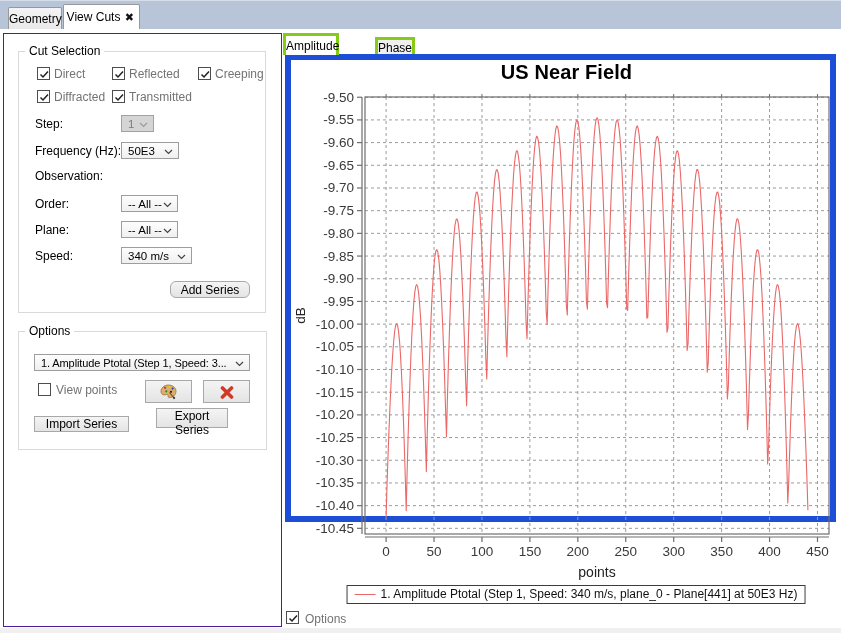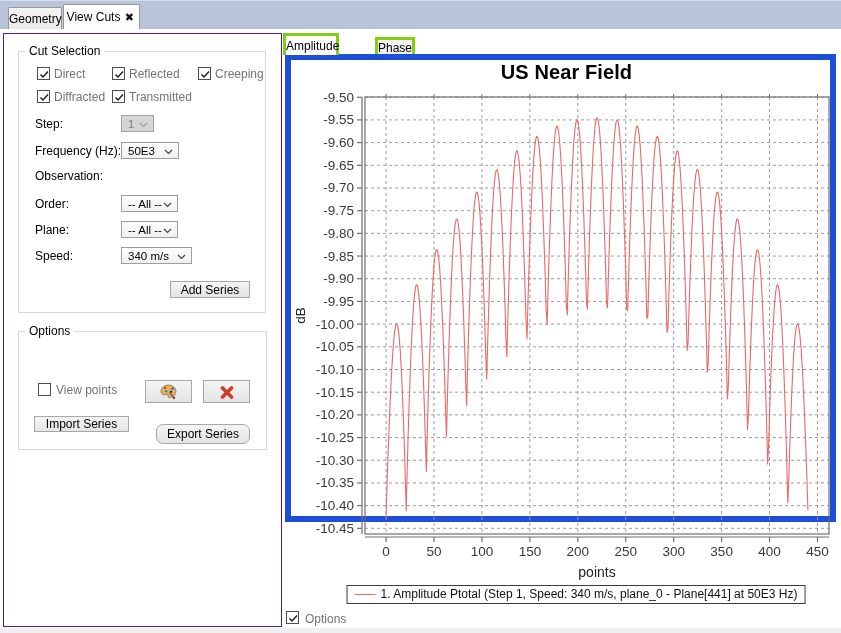--- a/index.html
+++ b/index.html
@@ -141,26 +141,32 @@
       </div>
 
       <div class="fld-label" style="left:16px;top:197px;">Speed:</div>
       <div class="combo" style="left:102px;top:195px;width:71px;">
         <span class="combo-text">340 m/s</span>
         <svg class="chev" width="9" height="6">
             <polyline points="1,1 4.5,4.5 8,1" fill="none" stroke="currentColor" stroke-width="1.2"></polyline>
           </svg>
       </div>
 
-      <button class="btn" style="left:151px;top:229px;width:80px;height:17px;">Add Series</button>
+      <button class="btn" style="left:151px;top:229px;width:80px;height:17px;border-radius:6px;">Add Series</button>
     </div>
 
     <div class="groupbox" id="gb-options">
       <div class="gb-title">Options</div>
 
+      <div class="combo" style="left:15px;top:22px;width:216px;">
+        <span class="combo-text" style="right:12px;font-size:11px;letter-spacing:-0.1px;">1. Amplitude Ptotal (Step 1, Speed: 3...</span>
+        <svg class="chev" width="9" height="6">
+            <polyline points="1,1 4.5,4.5 8,1" fill="none" stroke="currentColor" stroke-width="1.2"></polyline>
+          </svg>
+      </div>
 
       <div class="cb" style="left:19px;top:51px;">
         
       </div>
       <div class="cb-label" style="left:37px;top:51px;">View points</div>
 
       <button class="btn" style="left:126px;top:48px;width:47px;height:23px;">
         <svg width="17" height="16" viewBox="0 0 17 16" style="margin-top:3px">
           <path d="M8.5,1 C12.6,1 16,3.6 16,7.2 C16,10.8 12.9,13.6 9.3,13.6 C8.2,13.6 7.9,12.9 8.1,12.2 C8.3,11.4 8.2,10.6 7,10.5 C5.6,10.4 4.6,11.2 3.4,10.9 C1.9,10.6 1,9 1,7.2 C1,3.6 4.4,1 8.5,1 Z" fill="#dcaf6e" stroke="#8a6a33" stroke-width="0.7"></path>
           <circle cx="5" cy="3.8" r="1.1" fill="#c92f21"></circle>
@@ -173,21 +179,21 @@
         </svg>
       </button>
       <button class="btn" style="left:184px;top:48px;width:47px;height:23px;">
         <svg width="14" height="13" viewBox="0 0 14 13" style="margin-top:4px">
           <line x1="2.5" y1="2" x2="11.5" y2="11" stroke="#cf3a28" stroke-width="3.6" stroke-linecap="round"></line>
           <line x1="11.5" y1="2" x2="2.5" y2="11" stroke="#cf3a28" stroke-width="3.6" stroke-linecap="round"></line>
         </svg>
       </button>
 
       <button class="btn" style="left:15px;top:84px;width:95px;height:16px;">Import Series</button>
-      <button class="btn" style="left:137px;top:92px;width:94px;height:20px;border-radius:7px;">Export Series</button>
+      <button class="btn" style="left:137px;top:76px;width:72px;height:20px;">Export Series</button>
     </div>
   </div>
 
   <div id="right-region">
     <div class="chart-tab" id="tab-amplitude">Amplitude</div>
     <div class="chart-tab" id="tab-phase">Phase</div>
 
     <div id="chart-pane">
       <div id="chart-title">US Near Field</div>
       <svg id="chart-svg" width="549" height="546">

